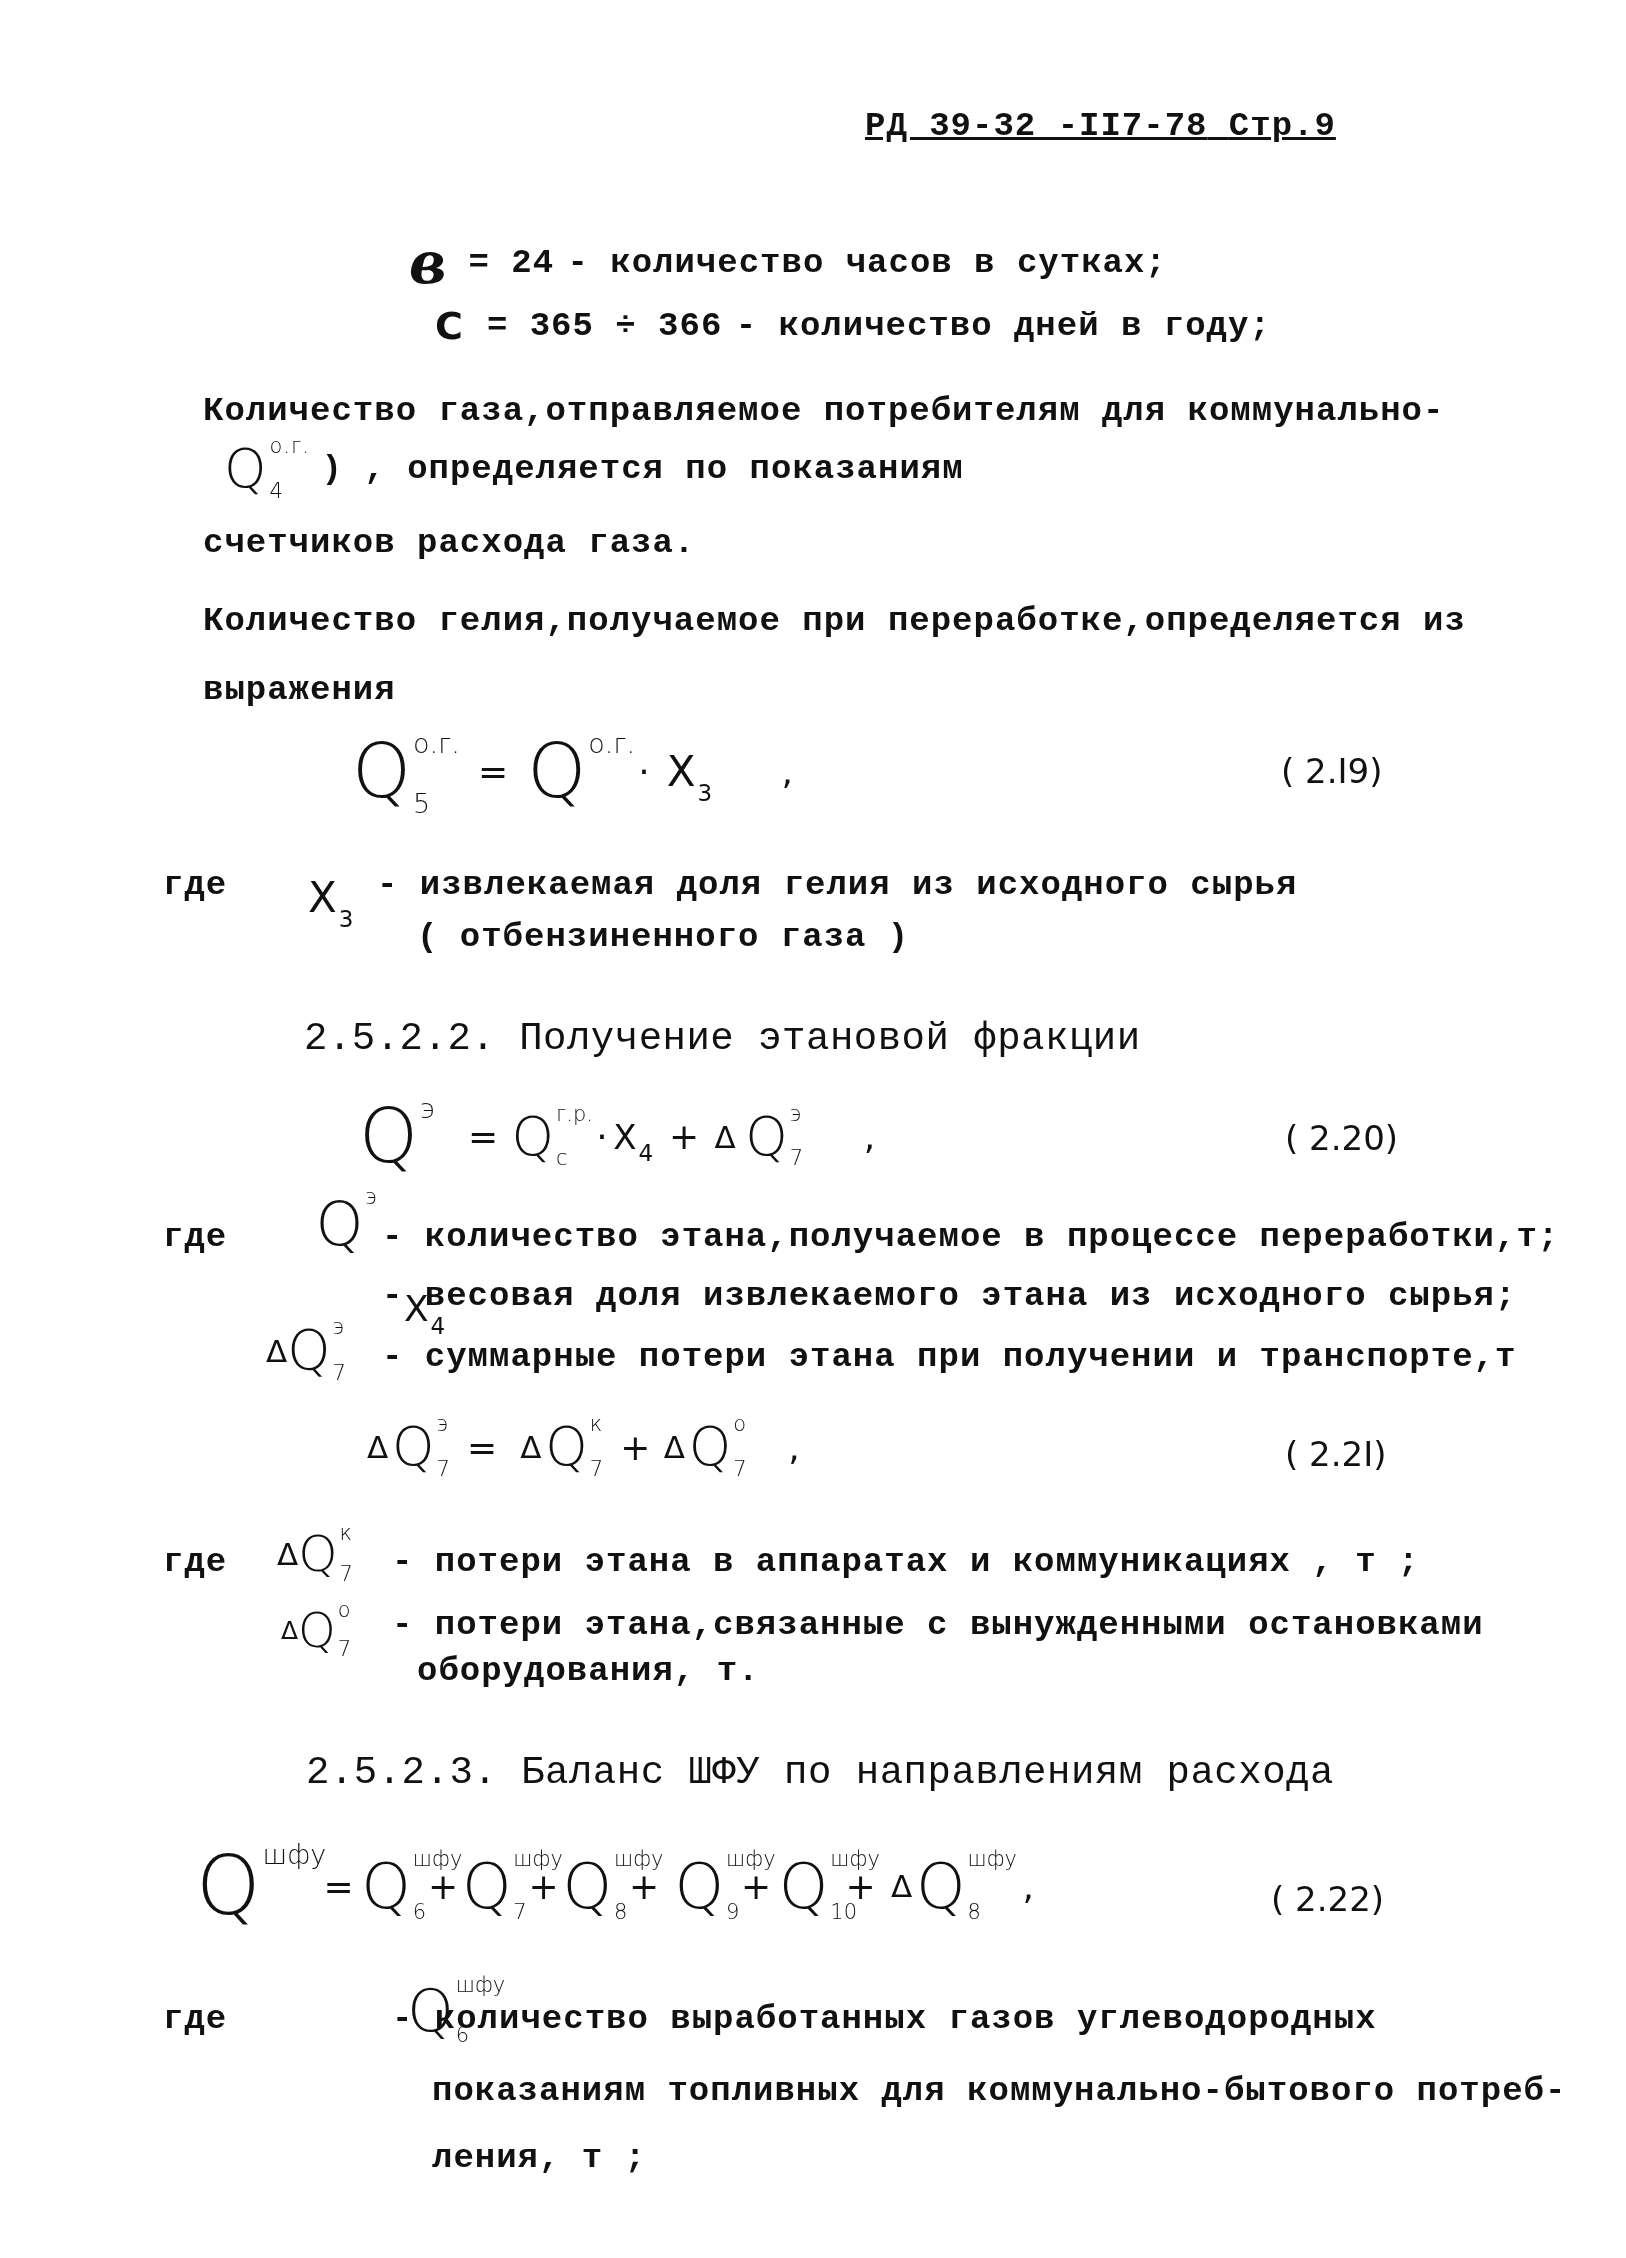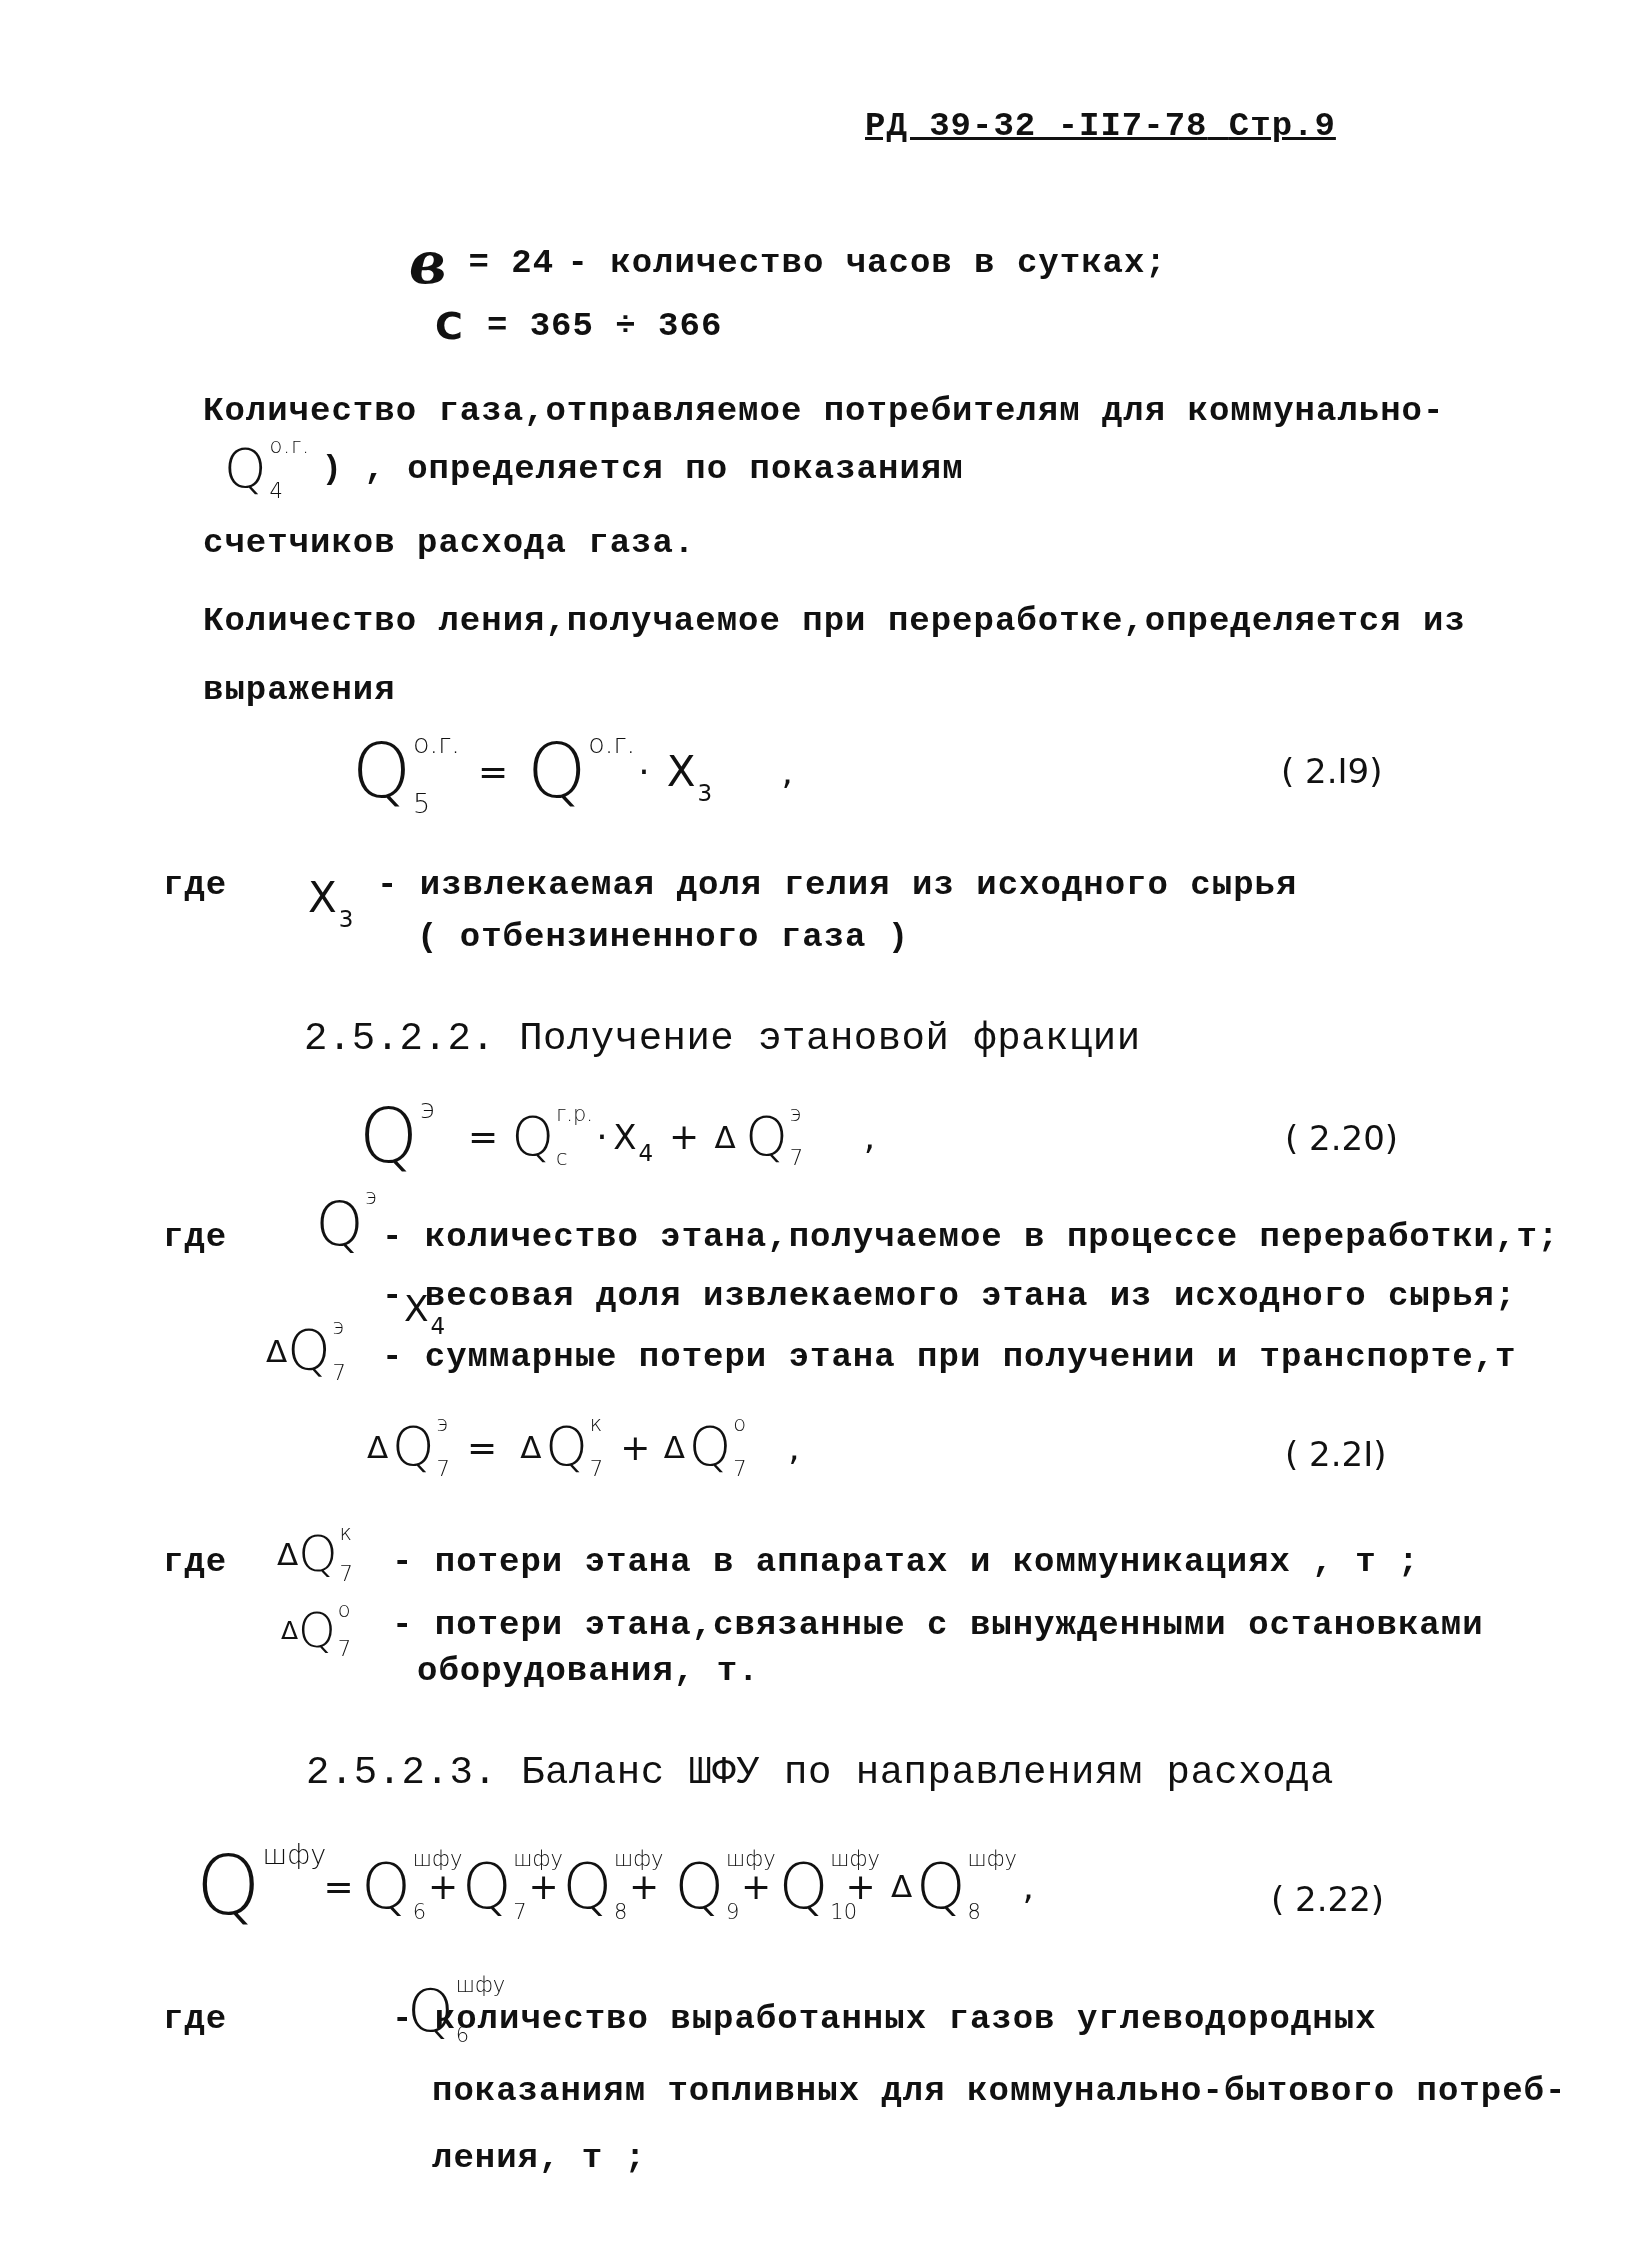--- a/index.html
+++ b/index.html
@@ -45,34 +45,35 @@
   <span class="gap" style="width:21px"></span>
   <span>= 24</span>
   <span class="gap" style="width:13.4px"></span>
   <span>- количество часов в сутках;</span>
 </div>
 <div class="abs txt eqrow" style="left:435px; top:304px;">
   <span class="var-c">С</span>
   <span class="gap" style="width:23px"></span>
   <span>= 365 ÷ 366</span>
   <span class="gap" style="width:13.4px"></span>
+  <span>- количество дней в году;</span>
 </div>
 
 
 <div class="abs txt" style="left:203px; top:392px;">Количество газа,отправляемое потребителям для коммунально-</div>
 <div class="abs txt eqrow" style="left:203px; top:442px;">
   <span class="gap" style="width:21px"></span>
   <span class="Q Qs"><span>Q</span><span class="sup">о.г.</span><span class="sub">4</span></span>
   <span class="gap" style="width:54px"></span>
   <span>) , определяется по показаниям</span>
 </div>
 <div class="abs txt" style="left:203px; top:524px;">счетчиков расхода газа.</div>
 
 
-<div class="abs txt" style="left:203px; top:602px;">Количество ления,получаемое при переработке,определяется из</div>
+<div class="abs txt" style="left:203px; top:602px;">Количество гелия,получаемое при переработке,определяется из</div>
 <div class="abs txt" style="left:203px; top:671px;">выражения</div>
 
 
 <div class="abs eqrow" style="left:352px; top:734px;">
   <span class="Q"><span>Q</span><span class="sup">о.г.</span><span class="sub">5</span></span>
   <span class="gap" style="width:67px"></span>
   <span class="op">=</span>
   <span class="gap" style="width:19px"></span>
   <span class="Q"><span>Q</span><span class="sup">о.г.</span></span>
   <span class="gap" style="width:52px"></span>

